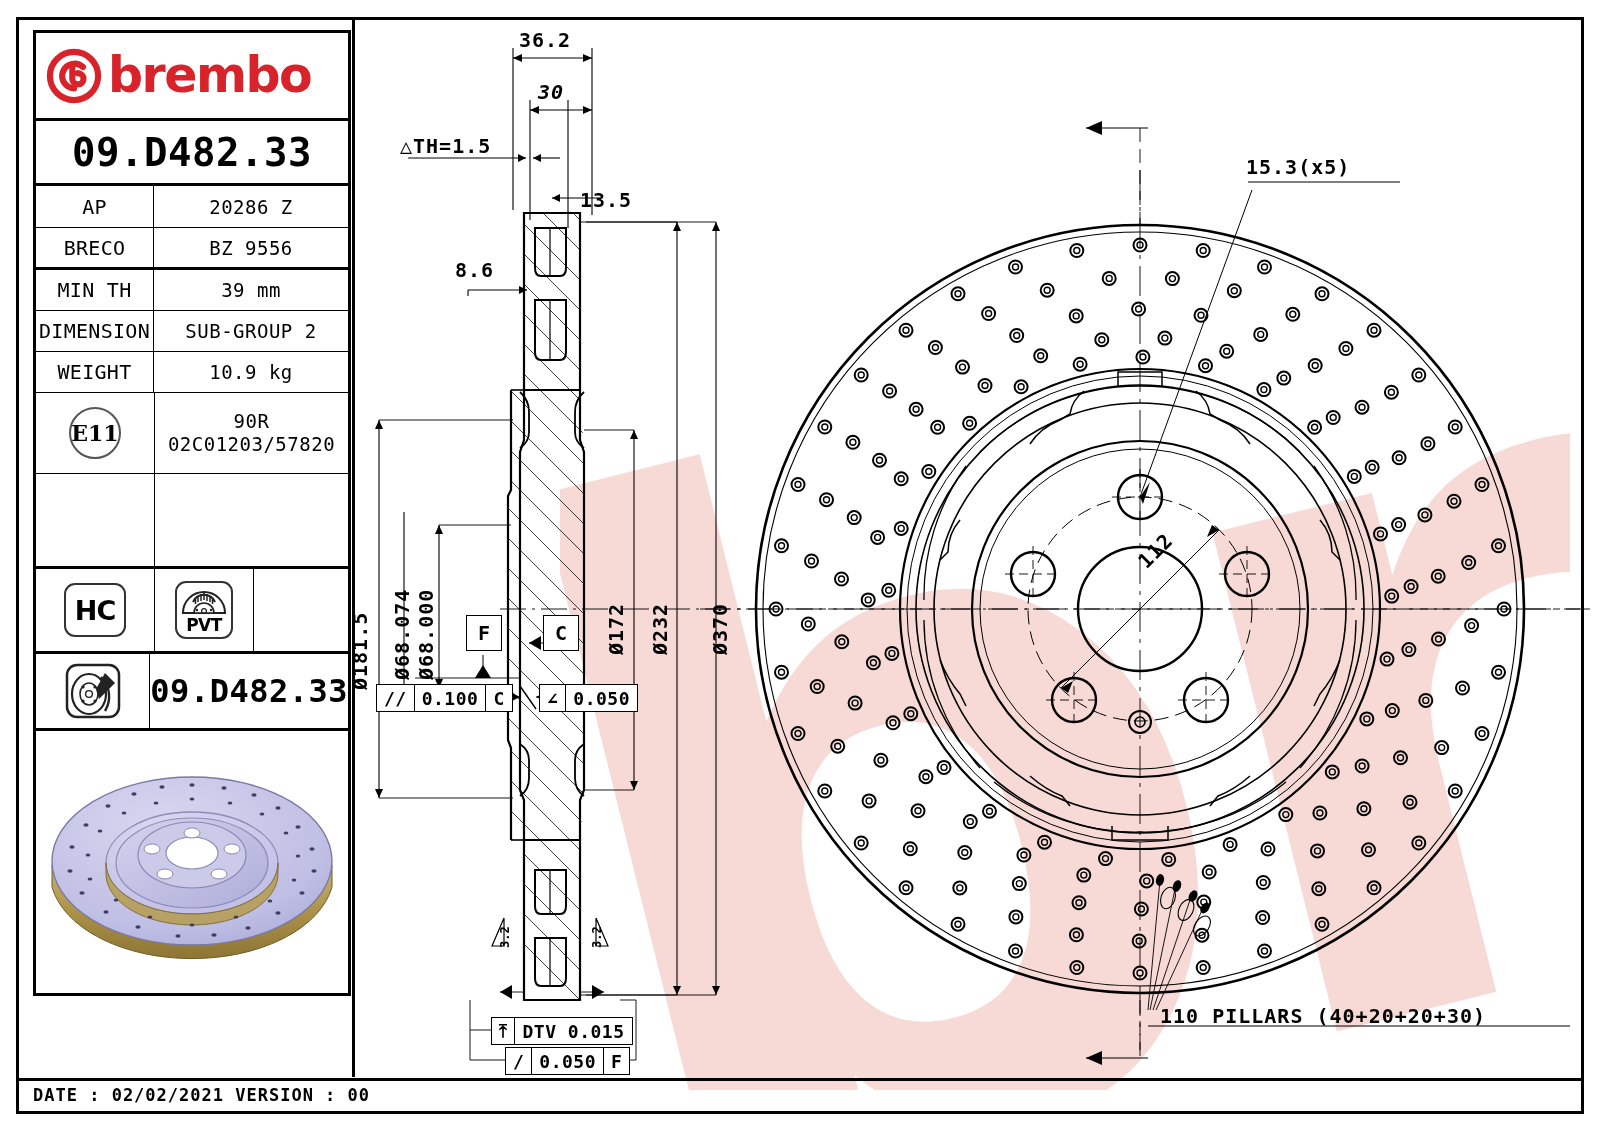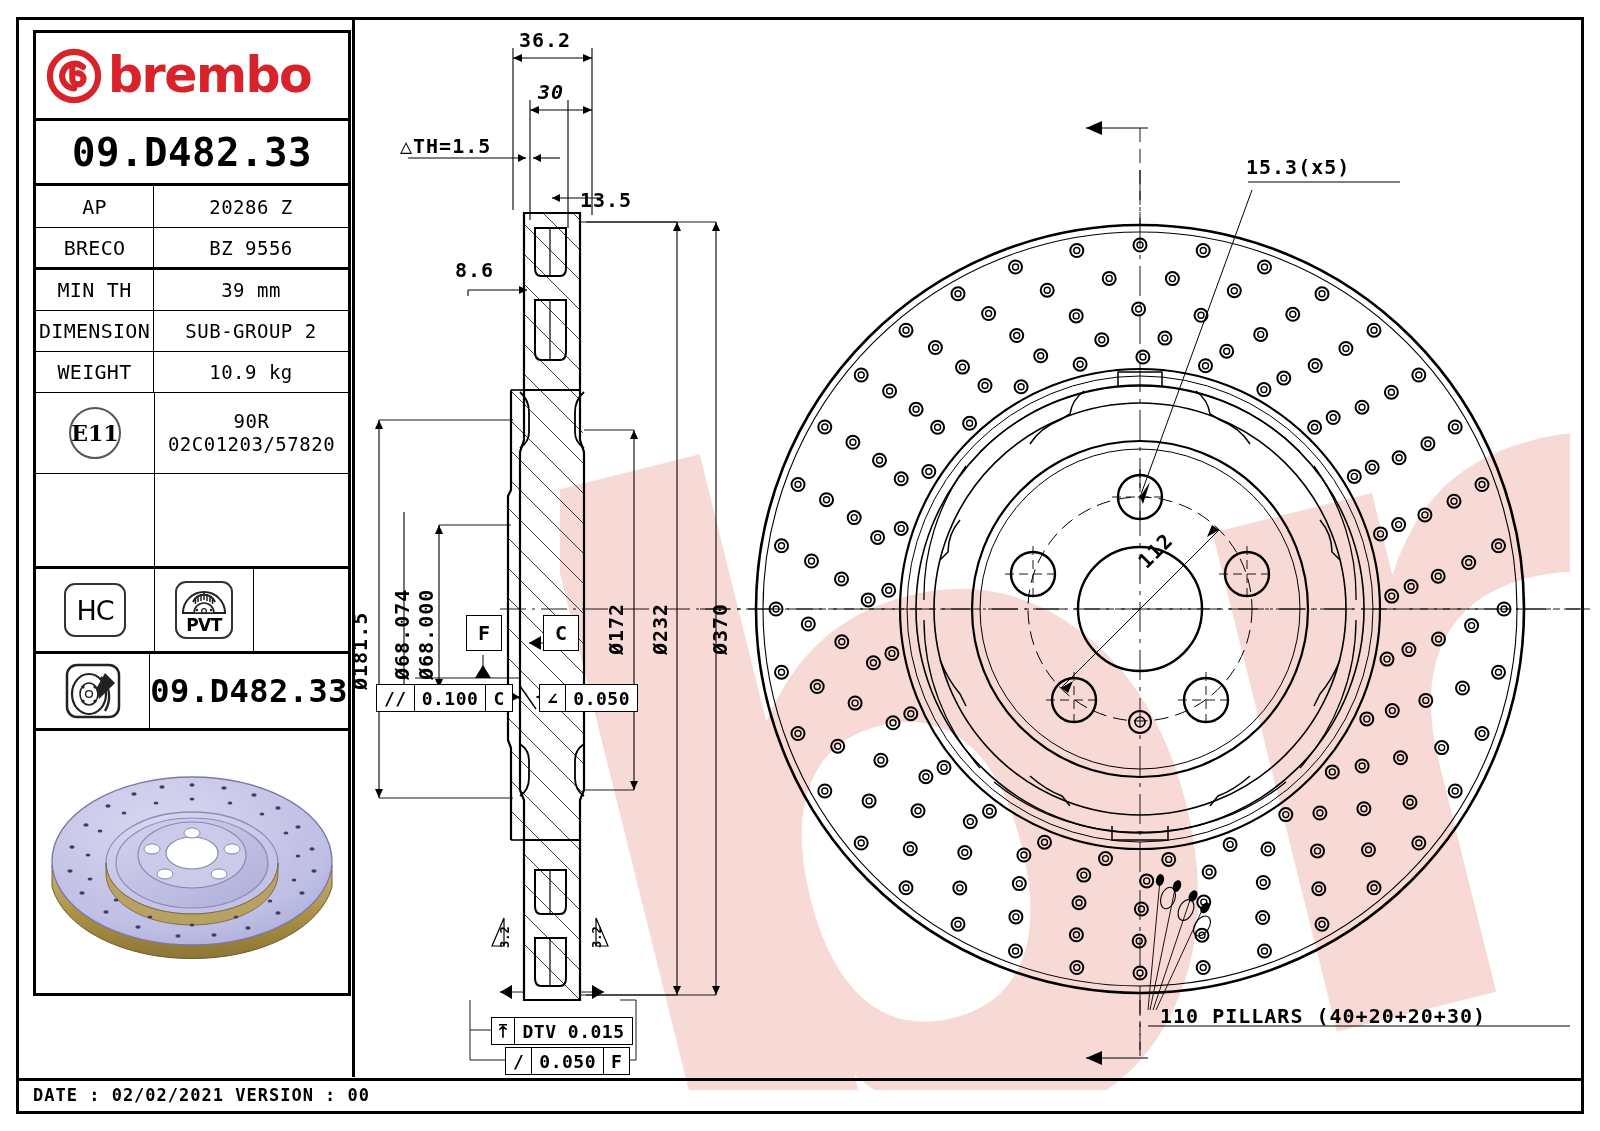--- a/index.html
+++ b/index.html
@@ -48,21 +48,21 @@
   .blankrow{height:92px;display:flex;border-bottom:3px solid #000;}
   .blankrow .c1{width:118px;border-right:1.6px solid #000;}
   .blankrow .c2{flex:1;}
 
   
   .badrow{display:flex;height:82px;border-bottom:3px solid #000;}
   .badcell{width:118px;border-right:1.6px solid #000;display:flex;align-items:center;justify-content:center;}
   .badcell2{width:98px;border-right:1.6px solid #000;display:flex;align-items:center;justify-content:center;}
   .badcell3{flex:1;}
   .hcbox{width:58px;height:50px;border:2.2px solid #333;border-radius:11px;display:flex;align-items:center;justify-content:center;
-         font-family:"DejaVu Sans","Liberation Sans",sans-serif;font-weight:400;font-size:27px;letter-spacing:-1px;}
+         font-family:"DejaVu Sans","Liberation Sans",sans-serif;font-weight:700;font-size:27px;letter-spacing:-1px;}
   .pvtbox{width:58px;height:58px;border:2.2px solid #333;border-radius:11px;display:flex;flex-direction:column;align-items:center;
           justify-content:flex-end;padding-bottom:2px;box-sizing:border-box;}
   .pvtlbl{font-family:"DejaVu Sans","Liberation Sans",sans-serif;font-weight:700;font-size:17px;letter-spacing:-.5px;}
 
   
   .iconrow{display:flex;height:74px;border-bottom:3px solid #000;}
   .iconcell{width:118px;border-right:1.6px solid #000;display:flex;align-items:center;justify-content:center;}
   .codecell{flex:1;display:flex;align-items:center;justify-content:center;font-size:32px;letter-spacing:.5px;font-weight:700;}
 
   

